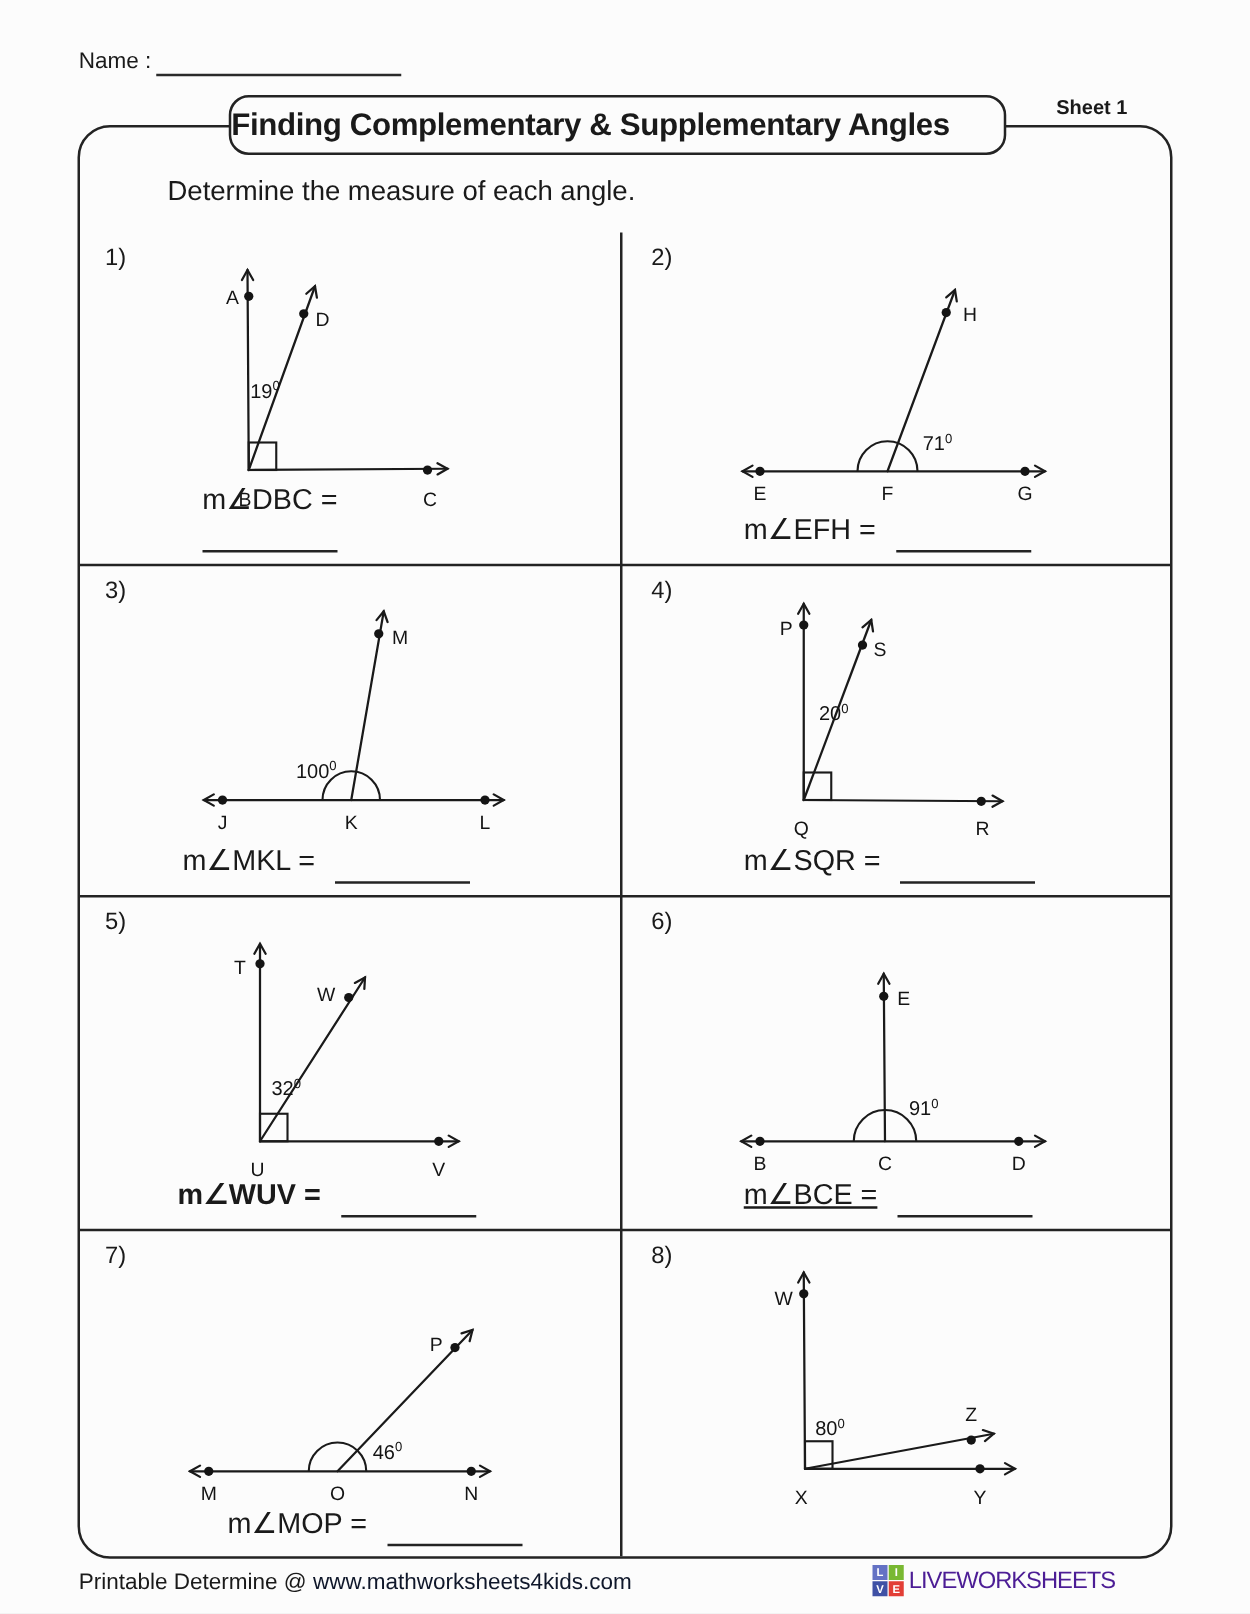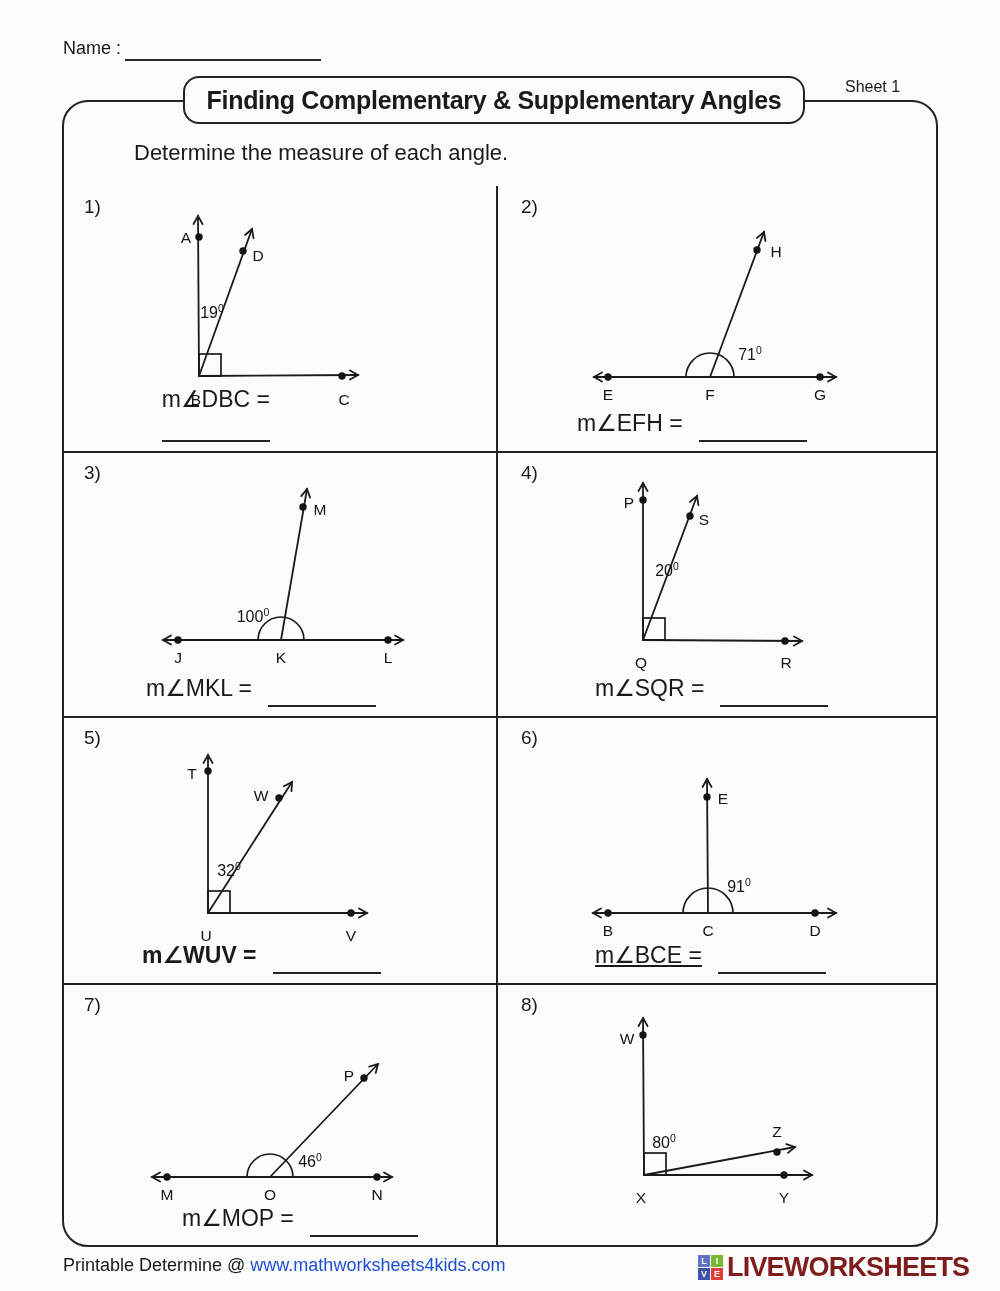--- a/index.html
+++ b/index.html
@@ -3,43 +3,43 @@
 <meta charset="utf-8">
 <style>
   html,body{margin:0;padding:0;background:#e8e8e8;}
   .page{
     position:relative;width:1000px;height:1291px;margin:0 auto;
     background:#fcfcfc;overflow:hidden;
     font-family:"Liberation Sans","DejaVu Sans",sans-serif;color:#1a1a1a;
   }
   .name-label{position:absolute;left:63px;top:38px;font-size:18px;}
   .name-line{position:absolute;left:125px;top:59px;width:196px;height:2px;background:#2a2a2a;}
-  .sheet-label{position:absolute;left:845px;top:78px;font-size:16px;}
+  .sheet-label{position:absolute;left:845px;top:78px;font-size:16px;font-weight:bold;}
   .outer-box{position:absolute;left:62px;top:100px;width:876px;height:1147px;
     border:2.5px solid #232323;border-radius:26px;box-sizing:border-box;background:transparent;}
   .title-box{position:absolute;left:183px;top:76px;width:622px;height:48px;z-index:2;
     background:#fcfcfc;border:2.5px solid #232323;border-radius:16px;box-sizing:border-box;
-    display:flex;align-items:center;justify-content:center;}
+    display:flex;align-items:center;justify-content:flex-start;}
   .title-box span{font-size:25px;font-weight:bold;letter-spacing:-0.3px;}
   .instruction{position:absolute;left:86px;top:140px;font-size:22px;margin-left:48px;}
   .vline{position:absolute;left:496px;top:186px;width:2px;height:1059px;background:#232323;}
   .hline{position:absolute;left:63px;width:873px;height:2px;background:#232323;}
   .cell{position:absolute;}
   .cell svg{position:absolute;left:0;top:0;}
   .num{position:absolute;top:10px;left:22px;font-size:19px;}
   .answer{position:absolute;bottom:15px;display:flex;align-items:flex-end;}
   .ans-t{font-size:23px;}
   .ans-u{width:108px;height:22px;border-bottom:2.5px solid #232323;margin-left:16px;transform:translateY(5px);}
   svg text{font-family:"Liberation Sans","DejaVu Sans",sans-serif;fill:#141414;}
   .footer-left{position:absolute;left:63px;top:1255px;font-size:18px;}
-  .footer-left .url{color:#1d4ed8;}
+  .footer-left .url{color:#0f172a;}
   .brand{position:absolute;left:698px;top:1252px;display:flex;align-items:center;}
   .brand-tiles{display:grid;grid-template-columns:12px 12px;grid-template-rows:12px 12px;gap:1px;margin-right:4px;}
   .brand-tiles div{color:#fff;font-size:9px;font-weight:bold;display:flex;align-items:center;justify-content:center;}
-  .brand-text{font-size:27px;font-weight:700;color:#7f1d1d;letter-spacing:-0.8px;}
+  .brand-text{font-size:19px;font-weight:400;color:#4c1d95;letter-spacing:-0.8px;}
 </style>
 </head>
 <body>
 
 <div class="page">
 
   <svg width="0" height="0" style="position:absolute">
     <defs>
       <marker id="arrE" viewBox="0 0 12 12" refX="10" refY="6" markerWidth="12" markerHeight="12" orient="auto" markerUnits="userSpaceOnUse">
         <path d="M2,1.5 L10,6 L2,10.5" fill="none" stroke="#1a1a1a" stroke-width="1.8" stroke-linecap="round"></path>
@@ -95,21 +95,21 @@
         <path d="M 189 191 A 24 24 0 0 1 237 191" fill="none" stroke="#1a1a1a" stroke-width="1.7"></path>
         <circle cx="111" cy="191" r="3.7" fill="#141414"></circle>
         <circle cx="323" cy="191" r="3.7" fill="#141414"></circle>
         <circle cx="260" cy="64" r="3.7" fill="#141414"></circle>
         <text x="111" y="214" text-anchor="middle" font-size="15.5">E</text>
         <text x="213" y="214" text-anchor="middle" font-size="15.5">F</text>
         <text x="323" y="214" text-anchor="middle" font-size="15.5">G</text>
         <text x="279" y="71" text-anchor="middle" font-size="15.5">H</text>
         <text x="253" y="174" text-anchor="middle" font-size="16">71<tspan dy="-6" font-size="10.5">0</tspan></text>
       </svg>
-    <div class="answer" style="left:80px;">
+    <div class="answer" style="left:98px;">
       <span class="ans-t">m∠EFH =</span>
       <span class="ans-u"></span>
     </div>
   </div>
 
   <div class="cell" style="left:62px;top:452px;width:435px;height:265px;">
     <span class="num">3)</span>
     <svg width="435" height="265" viewBox="0 0 435 265">
         <line x1="101" y1="188" x2="341" y2="188" stroke="#1a1a1a" stroke-width="1.8" stroke-linecap="round" marker-end="url(#arrE)" marker-start="url(#arrS)"></line>
         <line x1="219" y1="188" x2="245" y2="37" stroke="#1a1a1a" stroke-width="1.8" stroke-linecap="round" marker-end="url(#arrE)"></line>

